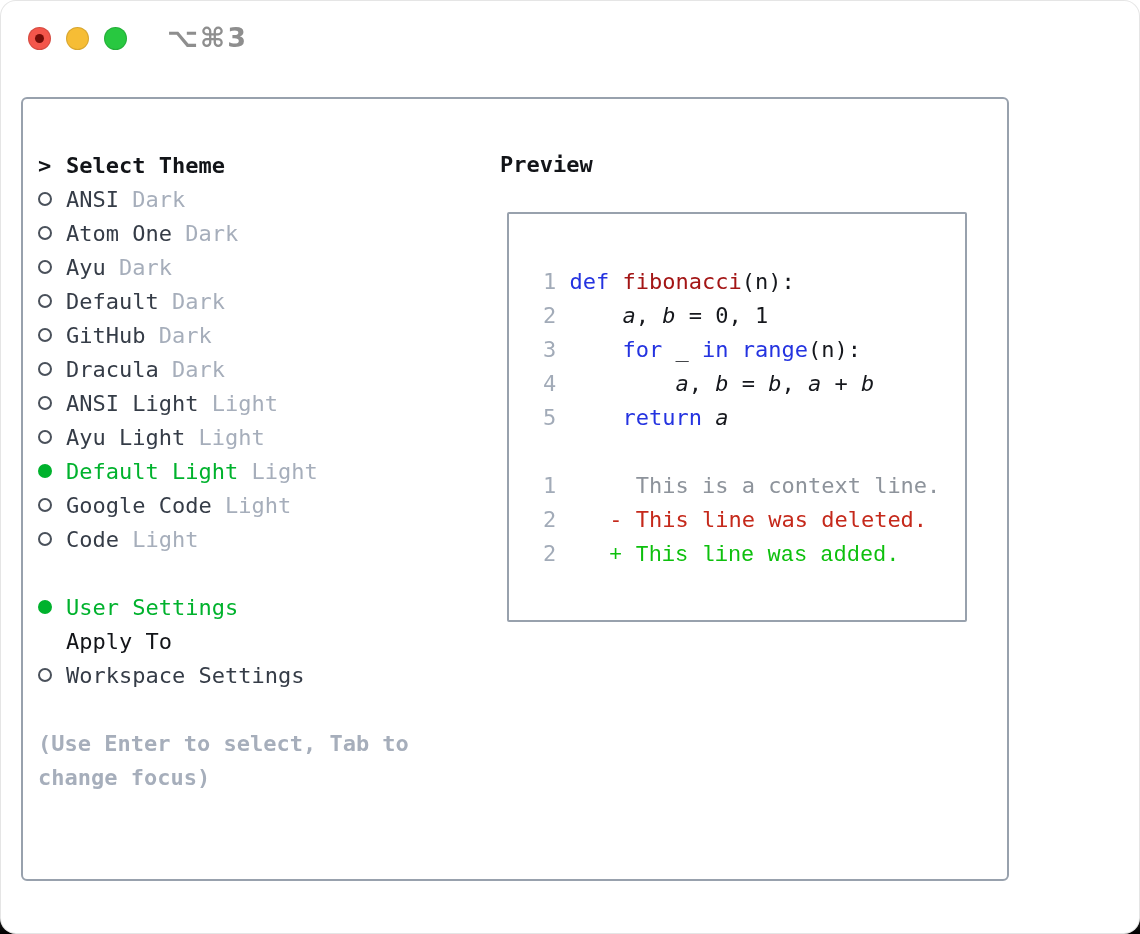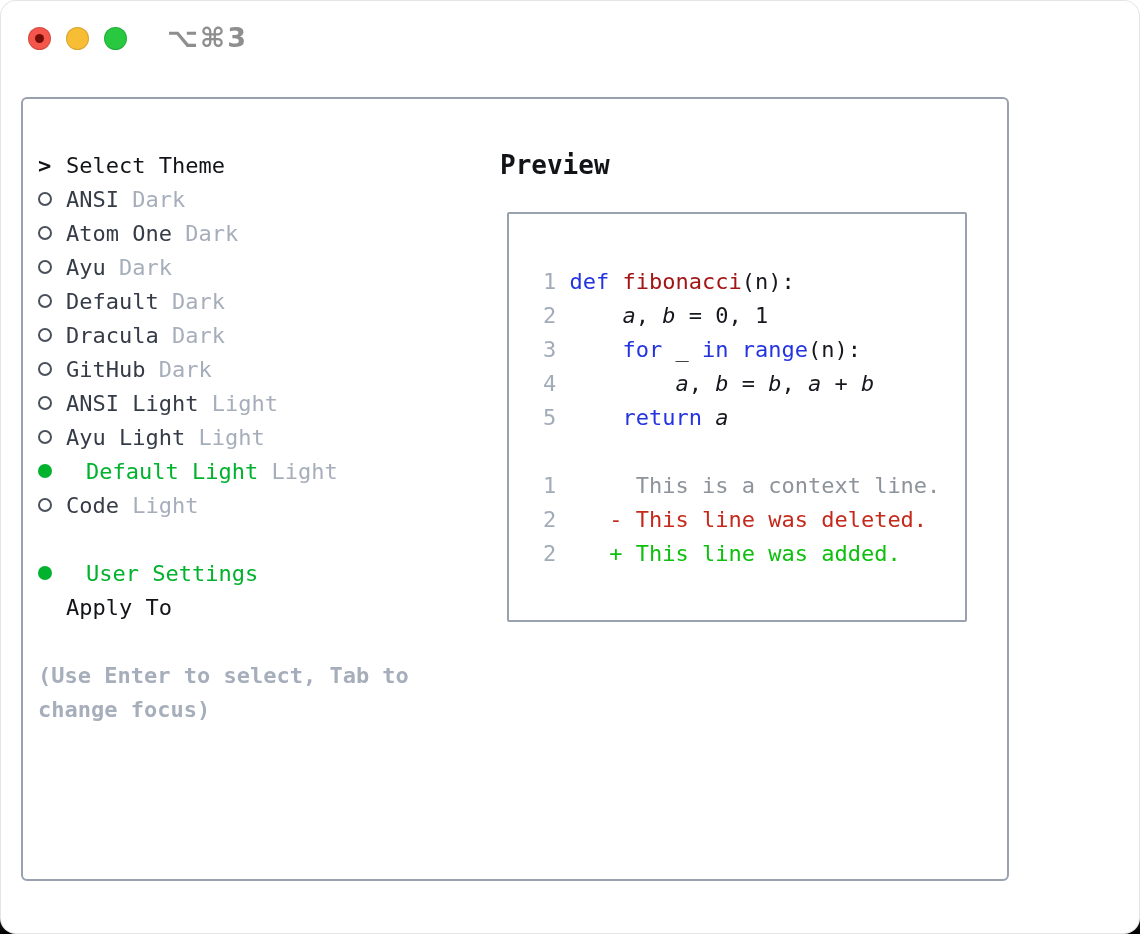--- a/index.html
+++ b/index.html
@@ -29,41 +29,41 @@
   .panel { position:absolute; left:21px; top:97px; width:988px; height:784px;
            border:2px solid var(--panel-border); border-radius:6px; background:#fff; }
   .leftcol { position:absolute; left:15px; top:49px; width:450px;
              font-size:22px; color:var(--list-fg); }
   .row { height:34px; display:flex; align-items:center; white-space:pre; }
   .cell { width:28px; flex:0 0 28px; display:flex; align-items:center; }
   .bullet { width:14px; height:14px; border-radius:50%;
             border:2px solid #4a515b; }
   .bullet.sel { background:var(--accent-green); border-color:var(--accent-green); }
   .prompt { font-weight:700; color:var(--header-fg); }
-  .hdr { font-weight:400; color:var(--header-fg); }
+  .hdr { font-weight:700; color:var(--header-fg); }
   .subhdr { color:var(--header-fg); }
   .nm { color:var(--list-fg); }
-  .nm.sel { color:var(--accent-green);margin-left:20px; }
+  .nm.sel { color:var(--accent-green); }
   .variant { color:var(--muted-gray); }
   .hint { color:var(--muted-gray);font-weight:bold; }
   
   .preview-title { position:absolute; left:477px; top:49px; height:34px; line-height:34px;
-                   font-size:26px; font-weight:700; color:var(--header-fg); }
+                   font-size:22px; font-weight:700; color:var(--header-fg); }
   .preview-box { position:absolute; left:484px; top:99px; width:460px; height:410px;
                  border:2px solid var(--panel-border); border-radius:2px;
                  padding:17px 0 0 34px; font-size:22px; color:var(--code-fg);
                  overflow:hidden;margin-top:14px; }
   .pline { height:34px; line-height:34px; white-space:pre; }
   .num { color:var(--line-number-gray); }
   .kw { color:var(--keyword-blue); }
   .fn { color:var(--function-red); }
   .vr { color:var(--code-fg); font-style:italic; }
   .context { color:var(--context-gray);text-align:right; }
   .deleted { color:var(--deleted-red);text-align:right; }
-  .added { color:var(--added-green); }
+  .added { color:var(--added-green);font-family:Liberation Mono, monospace; }
 </style>
 </head>
 <body>
 
 <div class="window">
 
   <div class="titlebar">
     <div class="lights">
       <span class="light red">
           <span class="dot"></span>
@@ -76,29 +76,31 @@
 
   <div class="panel">
 
     <div class="leftcol" id="leftcol">
 
     <div class="row"><span class="cell"><span class="prompt">&gt;</span></span><span class="hdr">Select Theme</span></div>
         <div class="row"><span class="cell"><span class="bullet"></span></span><span><span class="nm">ANSI</span> <span class="variant">Dark</span></span></div>
         <div class="row"><span class="cell"><span class="bullet"></span></span><span><span class="nm">Atom One</span> <span class="variant">Dark</span></span></div>
         <div class="row"><span class="cell"><span class="bullet"></span></span><span><span class="nm">Ayu</span> <span class="variant">Dark</span></span></div>
         <div class="row"><span class="cell"><span class="bullet"></span></span><span><span class="nm">Default</span> <span class="variant">Dark</span></span></div>
+        <div class="row"><span class="cell"><span class="bullet"></span></span><span><span class="nm">GitHub</span> <span class="variant">Dark</span></span></div>
         <div class="row"><span class="cell"><span class="bullet"></span></span><span><span class="nm">Dracula</span> <span class="variant">Dark</span></span></div>
-        <div class="row"><span class="cell"><span class="bullet"></span></span><span><span class="nm">GitHub</span> <span class="variant">Dark</span></span></div>
         <div class="row"><span class="cell"><span class="bullet"></span></span><span><span class="nm">ANSI Light</span> <span class="variant">Light</span></span></div>
         <div class="row"><span class="cell"><span class="bullet"></span></span><span><span class="nm">Ayu Light</span> <span class="variant">Light</span></span></div>
         <div class="row"><span class="cell"><span class="bullet sel"></span></span><span><span class="nm sel">Default Light</span> <span class="variant">Light</span></span></div>
+        <div class="row"><span class="cell"><span class="bullet"></span></span><span><span class="nm">Google Code</span> <span class="variant">Light</span></span></div>
         <div class="row"><span class="cell"><span class="bullet"></span></span><span><span class="nm">Code</span> <span class="variant">Light</span></span></div>
         <div class="row"></div>
         <div class="row"><span class="cell"><span class="bullet sel"></span></span><span class="nm sel">User Settings</span></div>
         <div class="row"><span class="cell"></span><span class="subhdr">Apply To</span></div>
+        <div class="row"><span class="cell"><span class="bullet"></span></span><span class="nm">Workspace Settings</span></div>
         <div class="row"></div>
         <div class="row hint">(Use Enter to select, Tab to</div>
         <div class="row hint">change focus)</div>
       </div>
 
     <div class="preview-title">Preview</div>
     <div class="preview-box" id="previewbox">
 
     <div class="pline"></div>
         <div class="pline"><span class="num">1</span> <span class="kw">def</span><span> </span><span class="fn">fibonacci</span><span>(n):</span></div>

